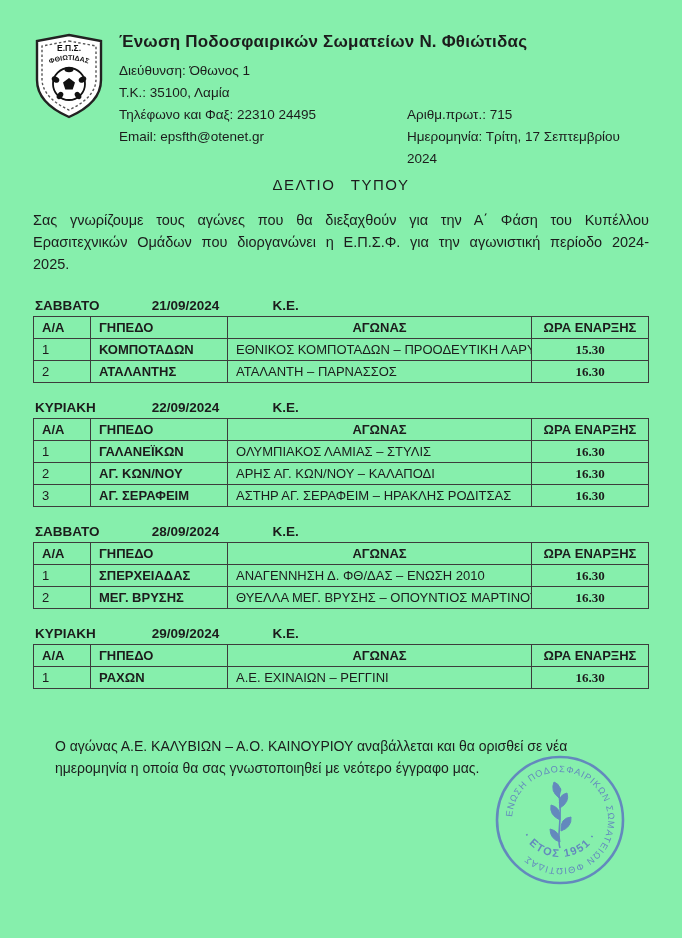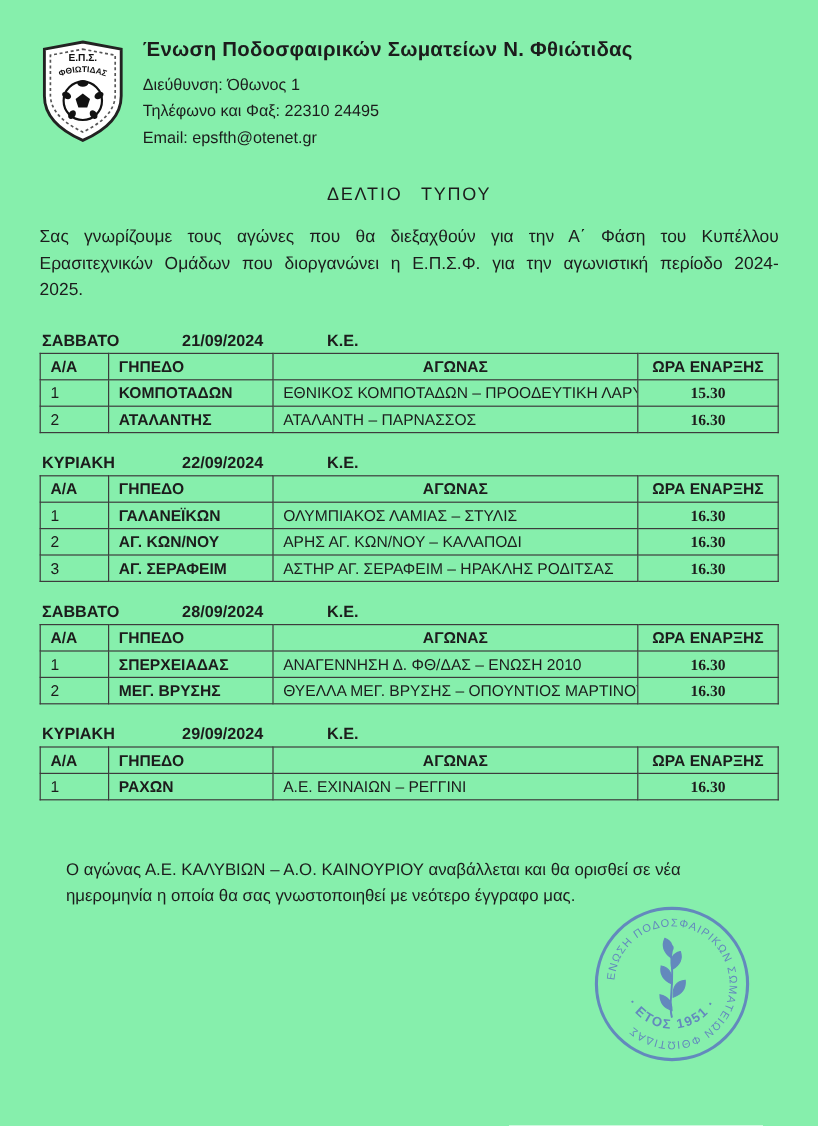--- a/index.html
+++ b/index.html
@@ -86,22 +86,27 @@
         <ellipse cx="49.5" cy="47.5" rx="2.8" ry="4" fill="#111" transform="rotate(60 49.5 47.5)"></ellipse>
         <ellipse cx="45" cy="63.5" rx="2.8" ry="4" fill="#111" transform="rotate(-35 45 63.5)"></ellipse>
         <ellipse cx="27" cy="63.5" rx="2.8" ry="4" fill="#111" transform="rotate(35 27 63.5)"></ellipse>
         <ellipse cx="22.5" cy="47.5" rx="2.8" ry="4" fill="#111" transform="rotate(-60 22.5 47.5)"></ellipse>
       </g>
     </svg>
 
     <div class="hdr-text">
       <h1 class="org-name">Ένωση Ποδοσφαιρικών Σωματείων Ν. Φθιώτιδας</h1>
       <div class="hline">Διεύθυνση: Όθωνος 1</div>
+      <div class="hline">Τ.Κ.: 35100, Λαμία</div>
       <div class="hline">Τηλέφωνο και Φαξ: 22310 24495</div>
       <div class="hline">Email: epsfth@otenet.gr</div>
+      <div class="meta">
+        <div>Αριθμ.πρωτ.: 715</div>
+        <div>Ημερομηνία: Τρίτη, 17 Σεπτεμβρίου 2024</div>
+      </div>
     </div>
   </header>
 
   <div class="doc-title">ΔΕΛΤΙΟ ΤΥΠΟΥ</div>
   <p class="intro">Σας γνωρίζουμε τους αγώνες που θα διεξαχθούν για την Α΄ Φάση του Κυπέλλου Ερασιτεχνικών Ομάδων που διοργανώνει η Ε.Π.Σ.Φ. για την αγωνιστική περίοδο 2024-2025.</p>
 
   <div id="schedules">
   <section class="sched">
     <div class="dayline">
       <span class="day">ΣΑΒΒΑΤΟ</span>

